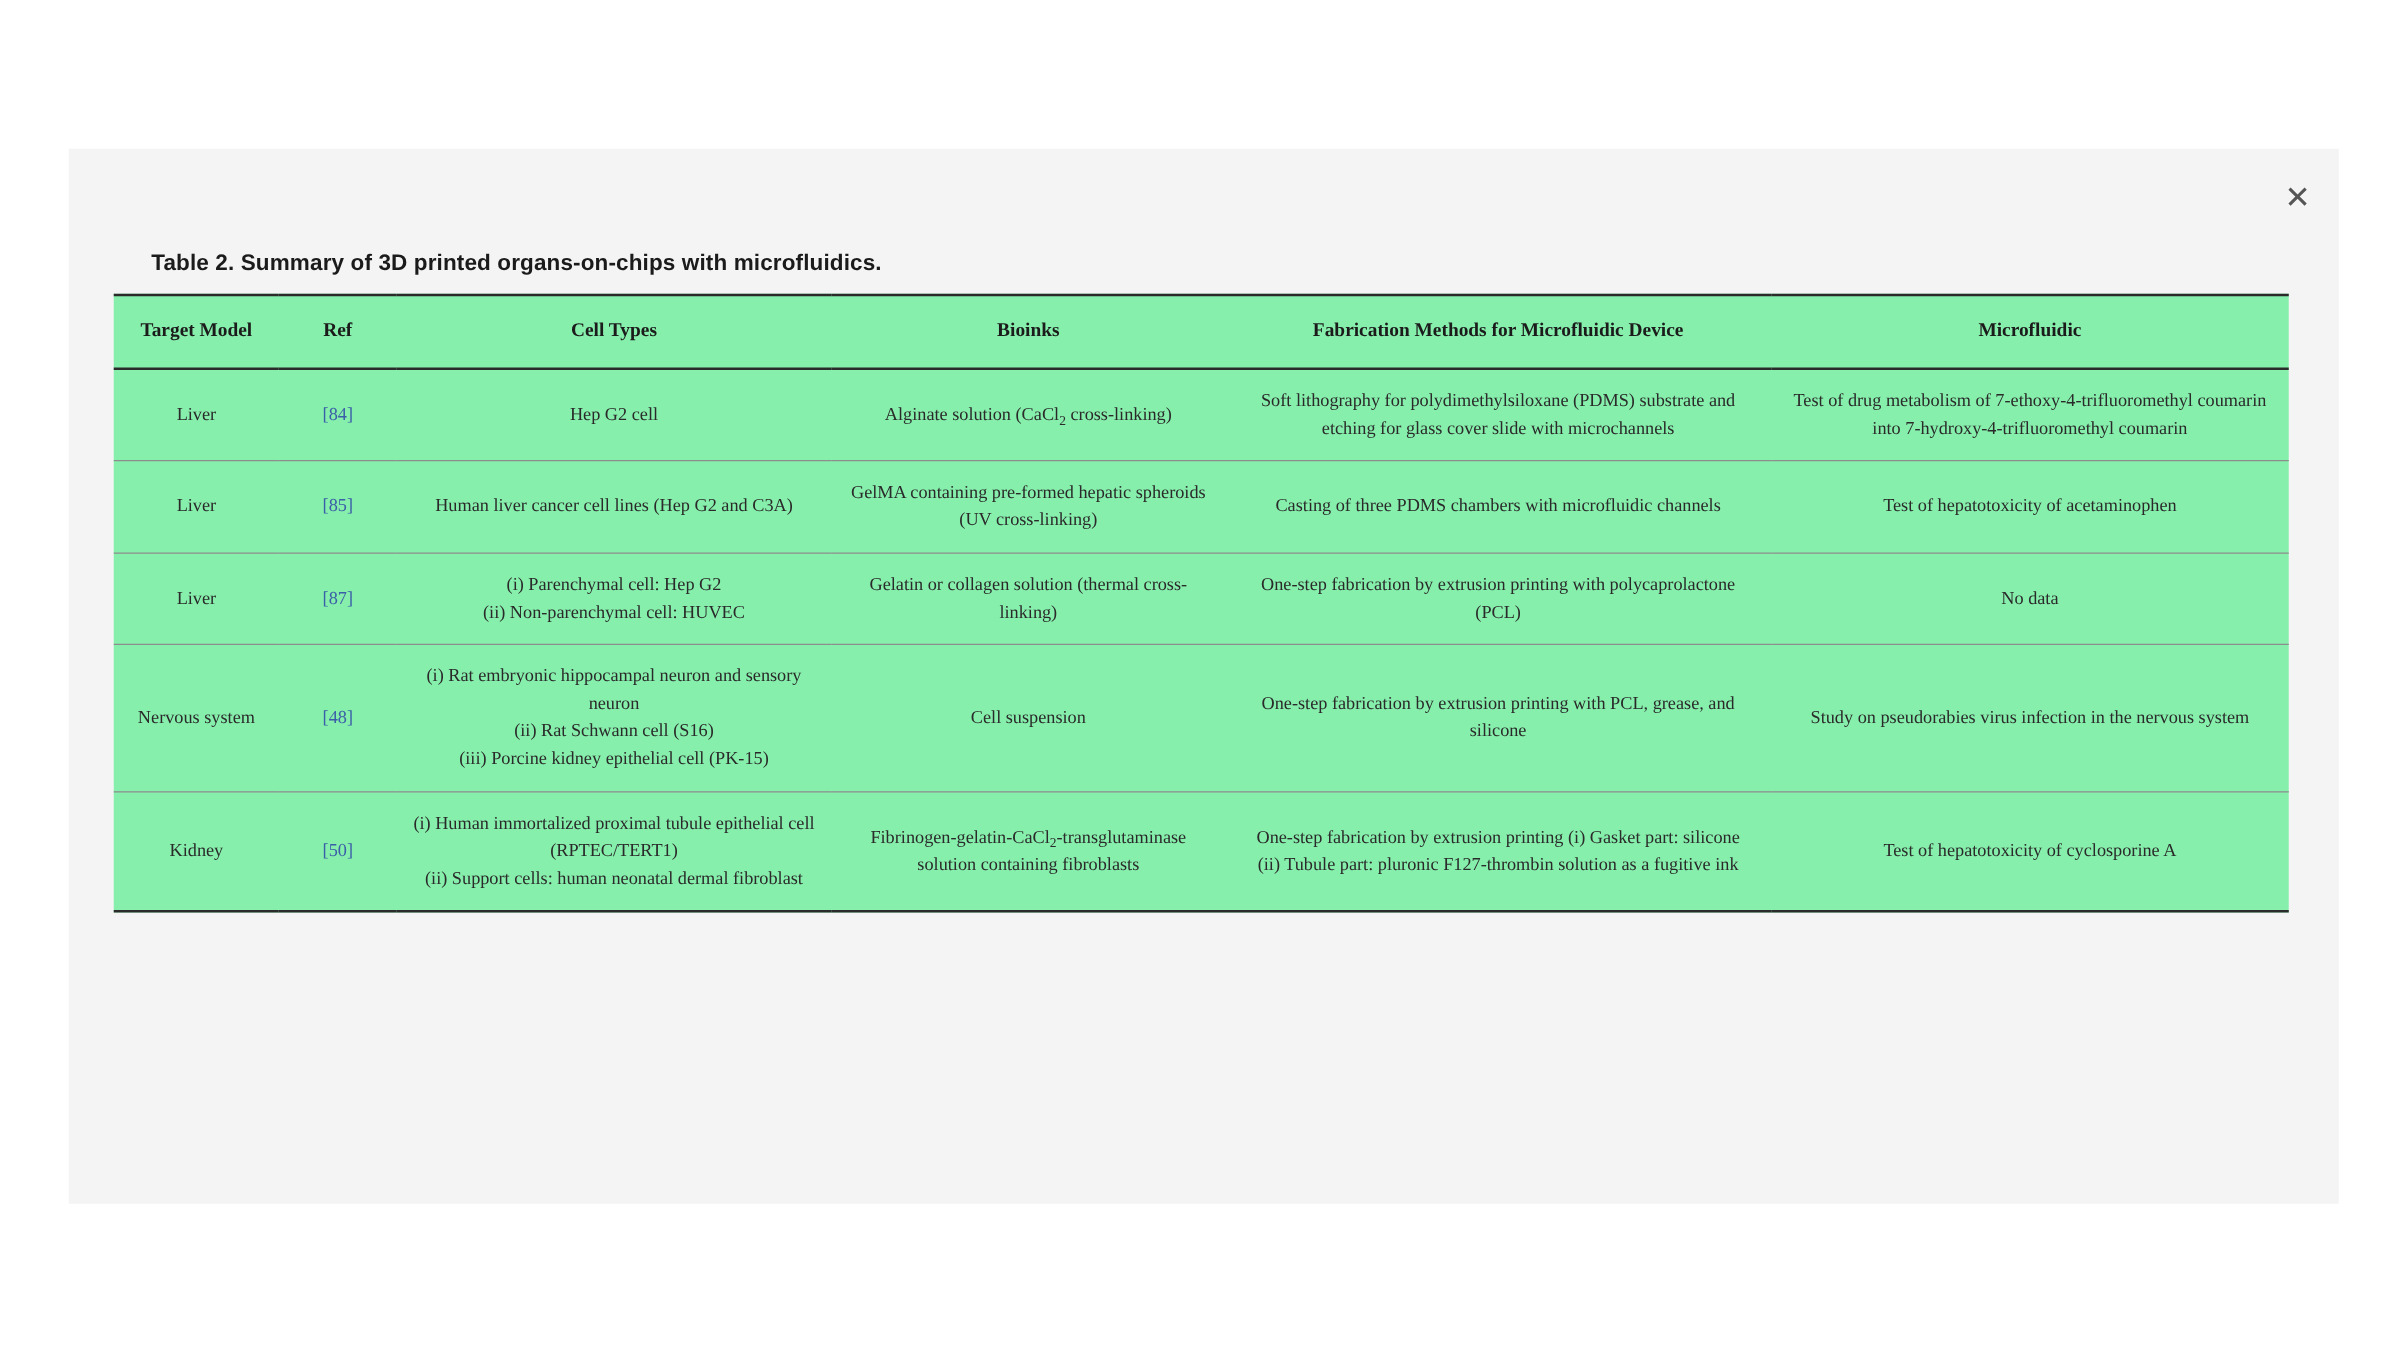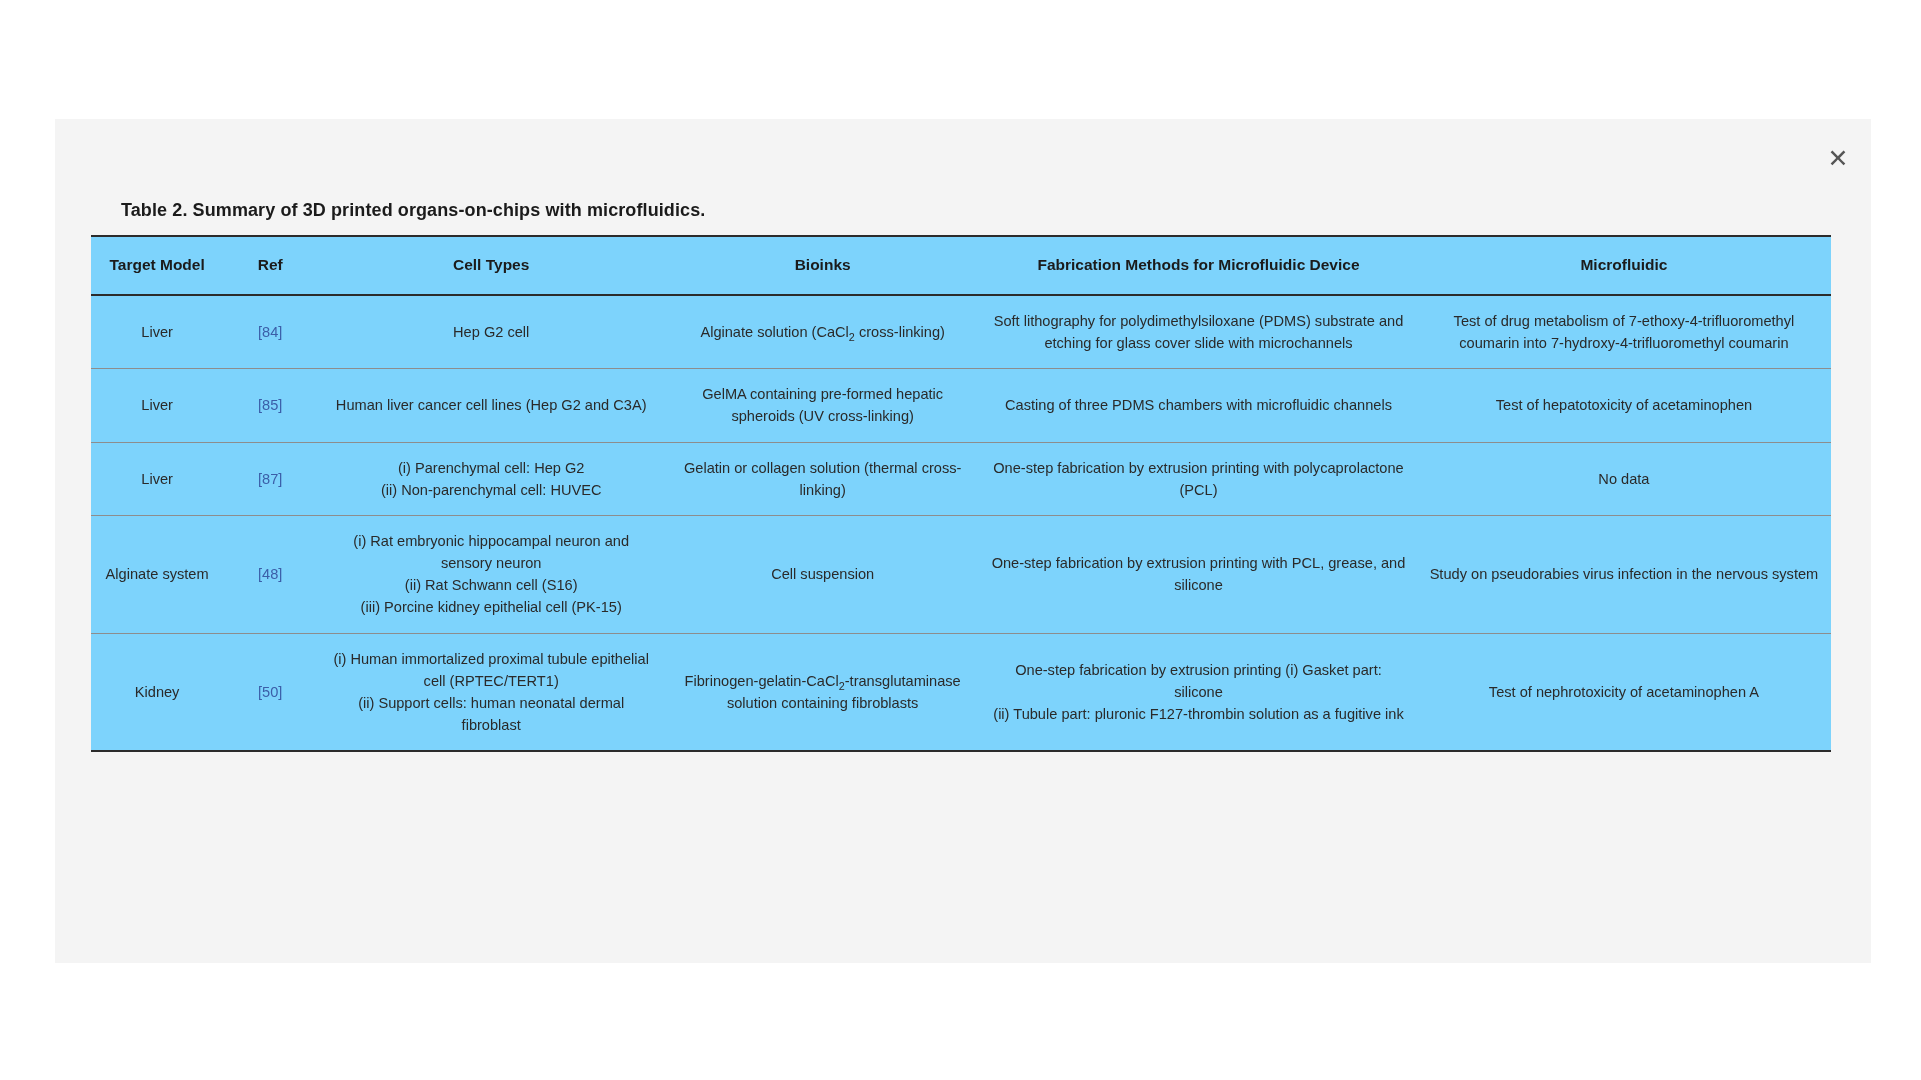--- a/index.html
+++ b/index.html
@@ -68,21 +68,22 @@
     left: 36px;
     top: 116px;
     width: 1740px;
     background: #ffffff;
   }
 
   table.data-table {
     width: 100%;
     border-collapse: collapse;
     table-layout: fixed;
-    background: #7dd3fc;
+    background: #86efac;
+    font-family: Liberation Serif, serif;
   }
 
   table.data-table thead th {
     font-size: 15.5px;
     font-weight: bold;
     color: #1b1b1b;
     text-align: center;
     vertical-align: middle;
     padding: 18px 8px 18px;
     line-height: 1.35;
@@ -177,39 +178,39 @@
             <td>Liver</td>
             <td class="ref-cell"><a href="#">[87]</a></td>
             <td class="multiline">(i) Parenchymal cell: Hep G2
 (ii) Non-parenchymal cell: HUVEC</td>
             <td class="multiline">Gelatin or collagen solution (thermal cross-linking)</td>
             <td class="multiline">One-step fabrication by extrusion printing with polycaprolactone (PCL)</td>
             <td class="multiline">No data</td>
           </tr>
 
           <tr>
-            <td>Alginate system</td>
+            <td>Nervous system</td>
             <td class="ref-cell"><a href="#">[48]</a></td>
             <td class="multiline">(i) Rat embryonic hippocampal neuron and sensory neuron
 (ii) Rat Schwann cell (S16)
 (iii) Porcine kidney epithelial cell (PK-15)</td>
             <td class="multiline">Cell suspension</td>
             <td class="multiline">One-step fabrication by extrusion printing with PCL, grease, and silicone</td>
             <td class="multiline">Study on pseudorabies virus infection in the nervous system</td>
           </tr>
 
           <tr>
             <td>Kidney</td>
             <td class="ref-cell"><a href="#">[50]</a></td>
             <td class="multiline">(i) Human immortalized proximal tubule epithelial cell (RPTEC/TERT1)
 (ii) Support cells: human neonatal dermal fibroblast</td>
             <td class="multiline"><span>Fibrinogen-gelatin-CaCl</span><sub>2</sub><span>-transglutaminase solution containing fibroblasts</span></td>
             <td class="multiline">One-step fabrication by extrusion printing (i) Gasket part: silicone
 (ii) Tubule part: pluronic F127-thrombin solution as a fugitive ink</td>
-            <td class="multiline">Test of nephrotoxicity of acetaminophen A</td>
+            <td class="multiline">Test of hepatotoxicity of cyclosporine A</td>
           </tr>
 
         </tbody>
       </table>
     </div>
 
   </div>
 </div>
 
 </body></html>

